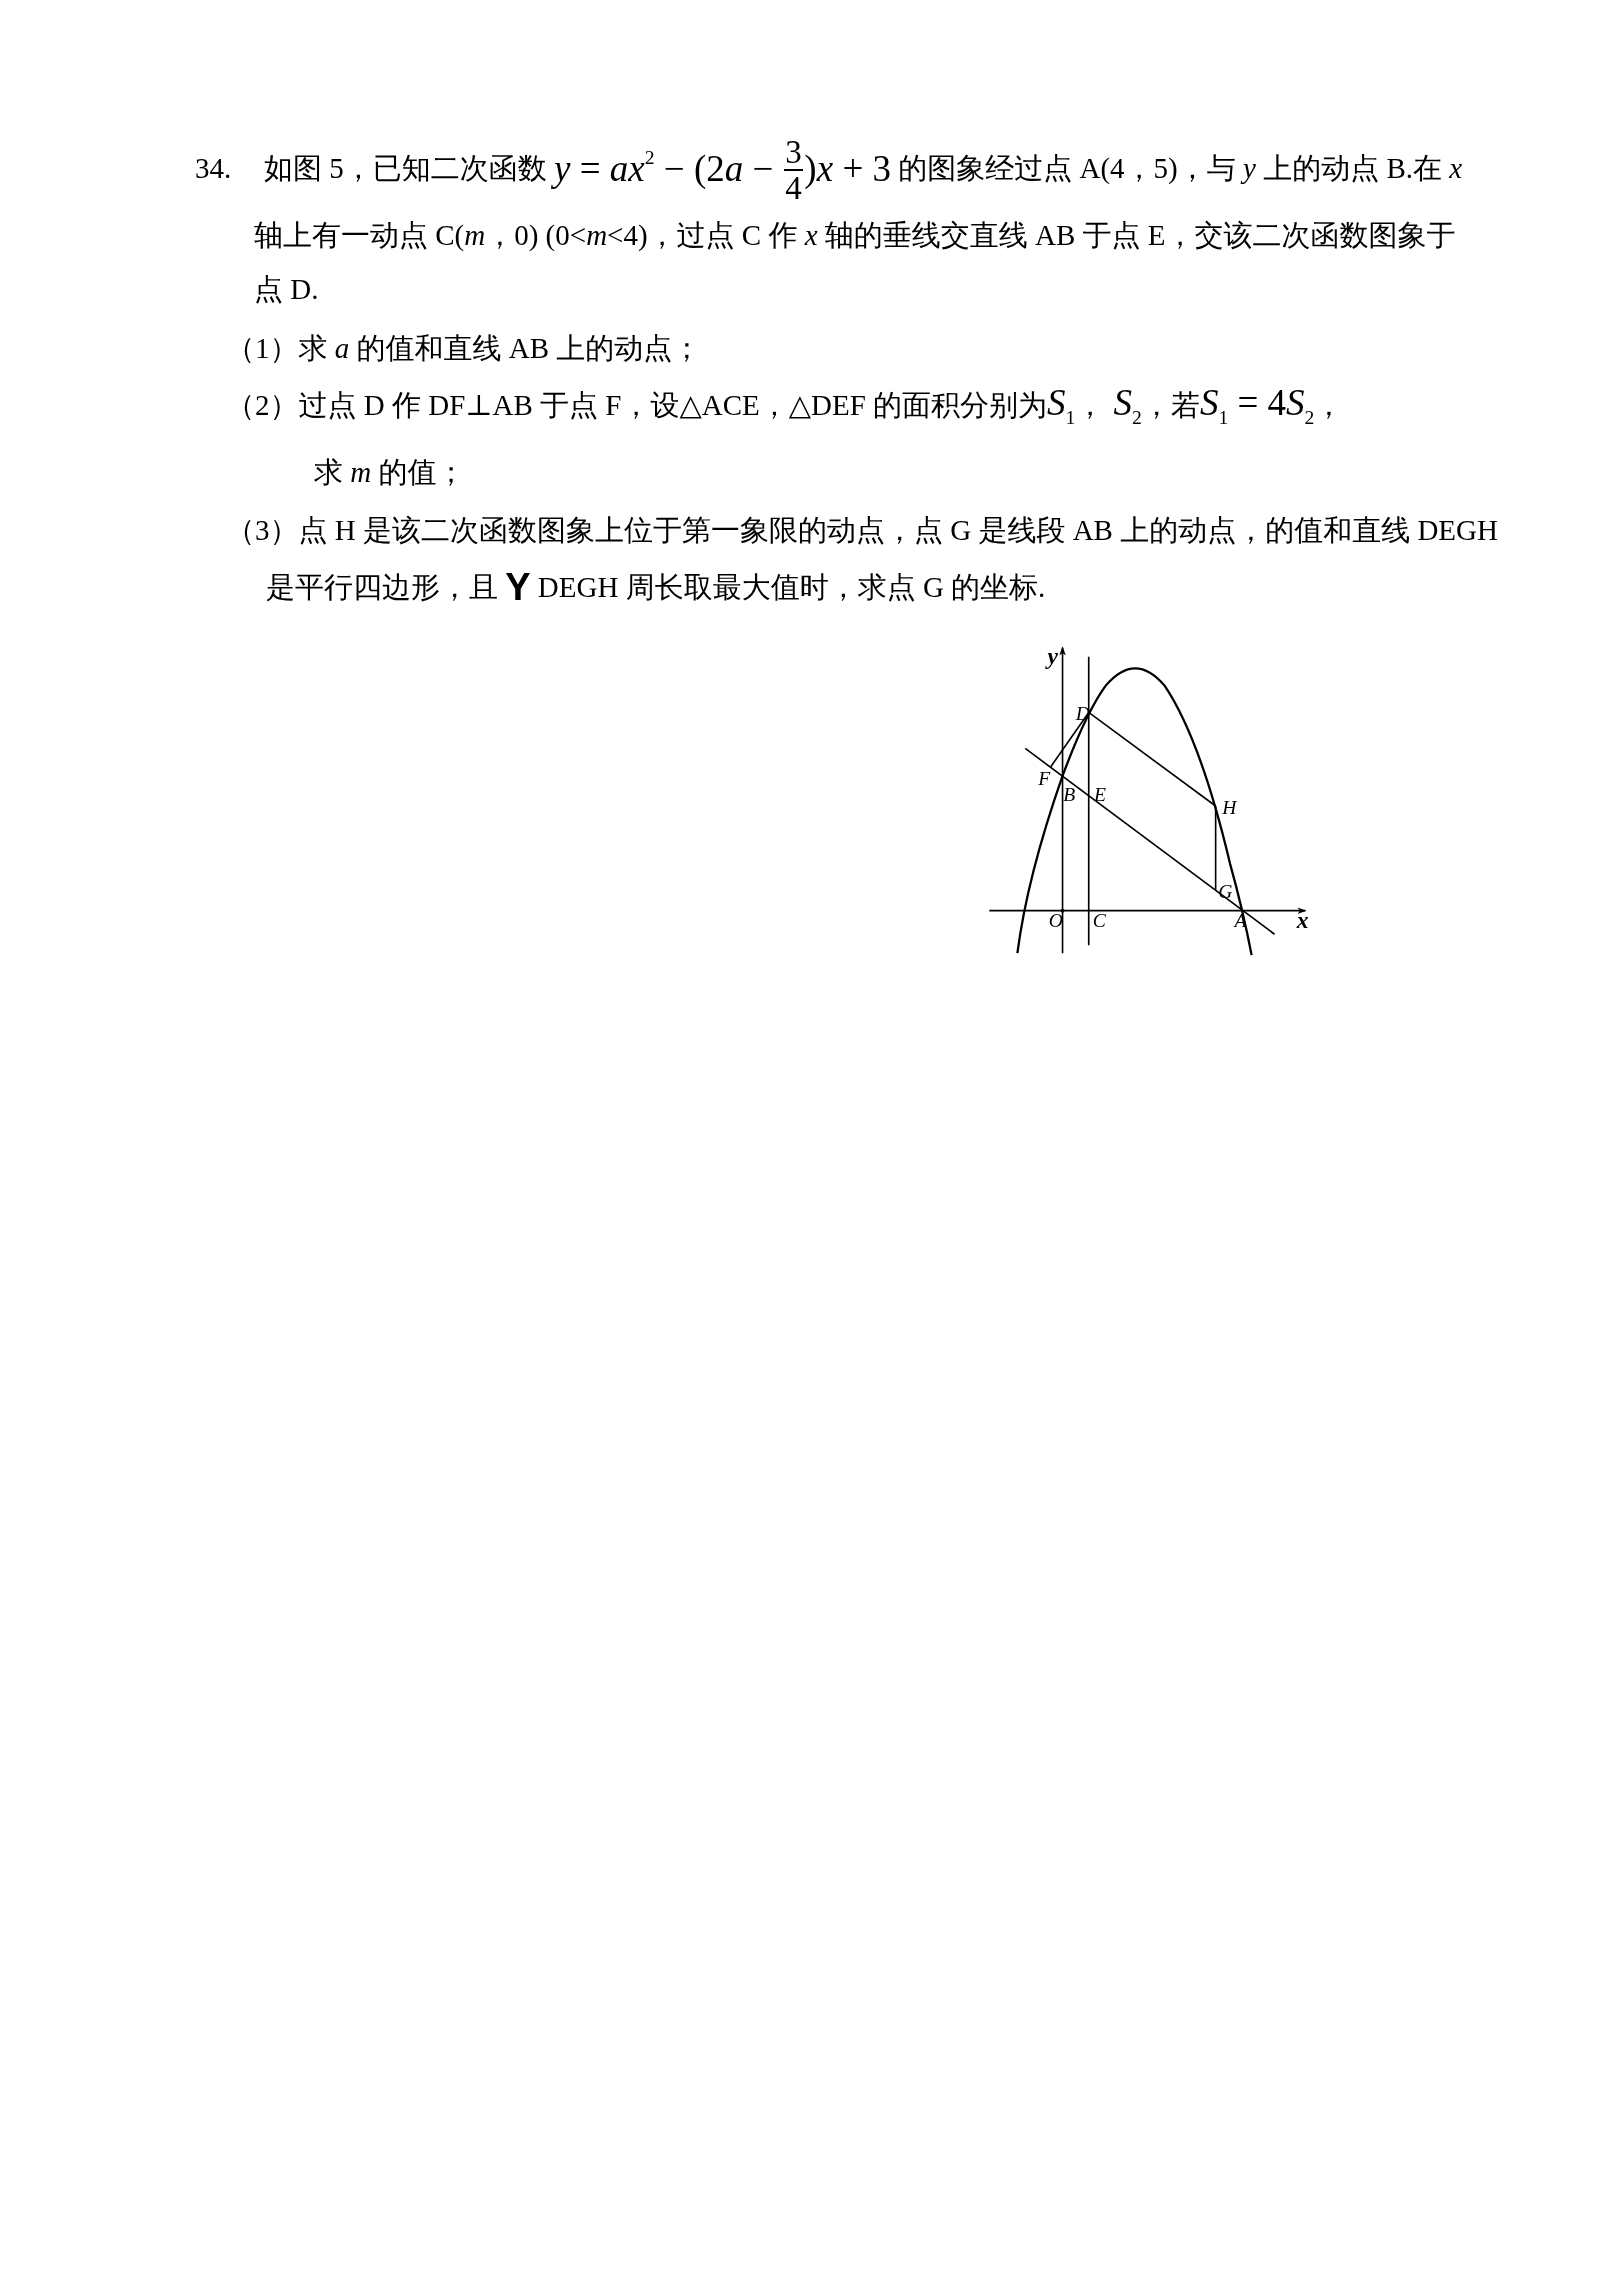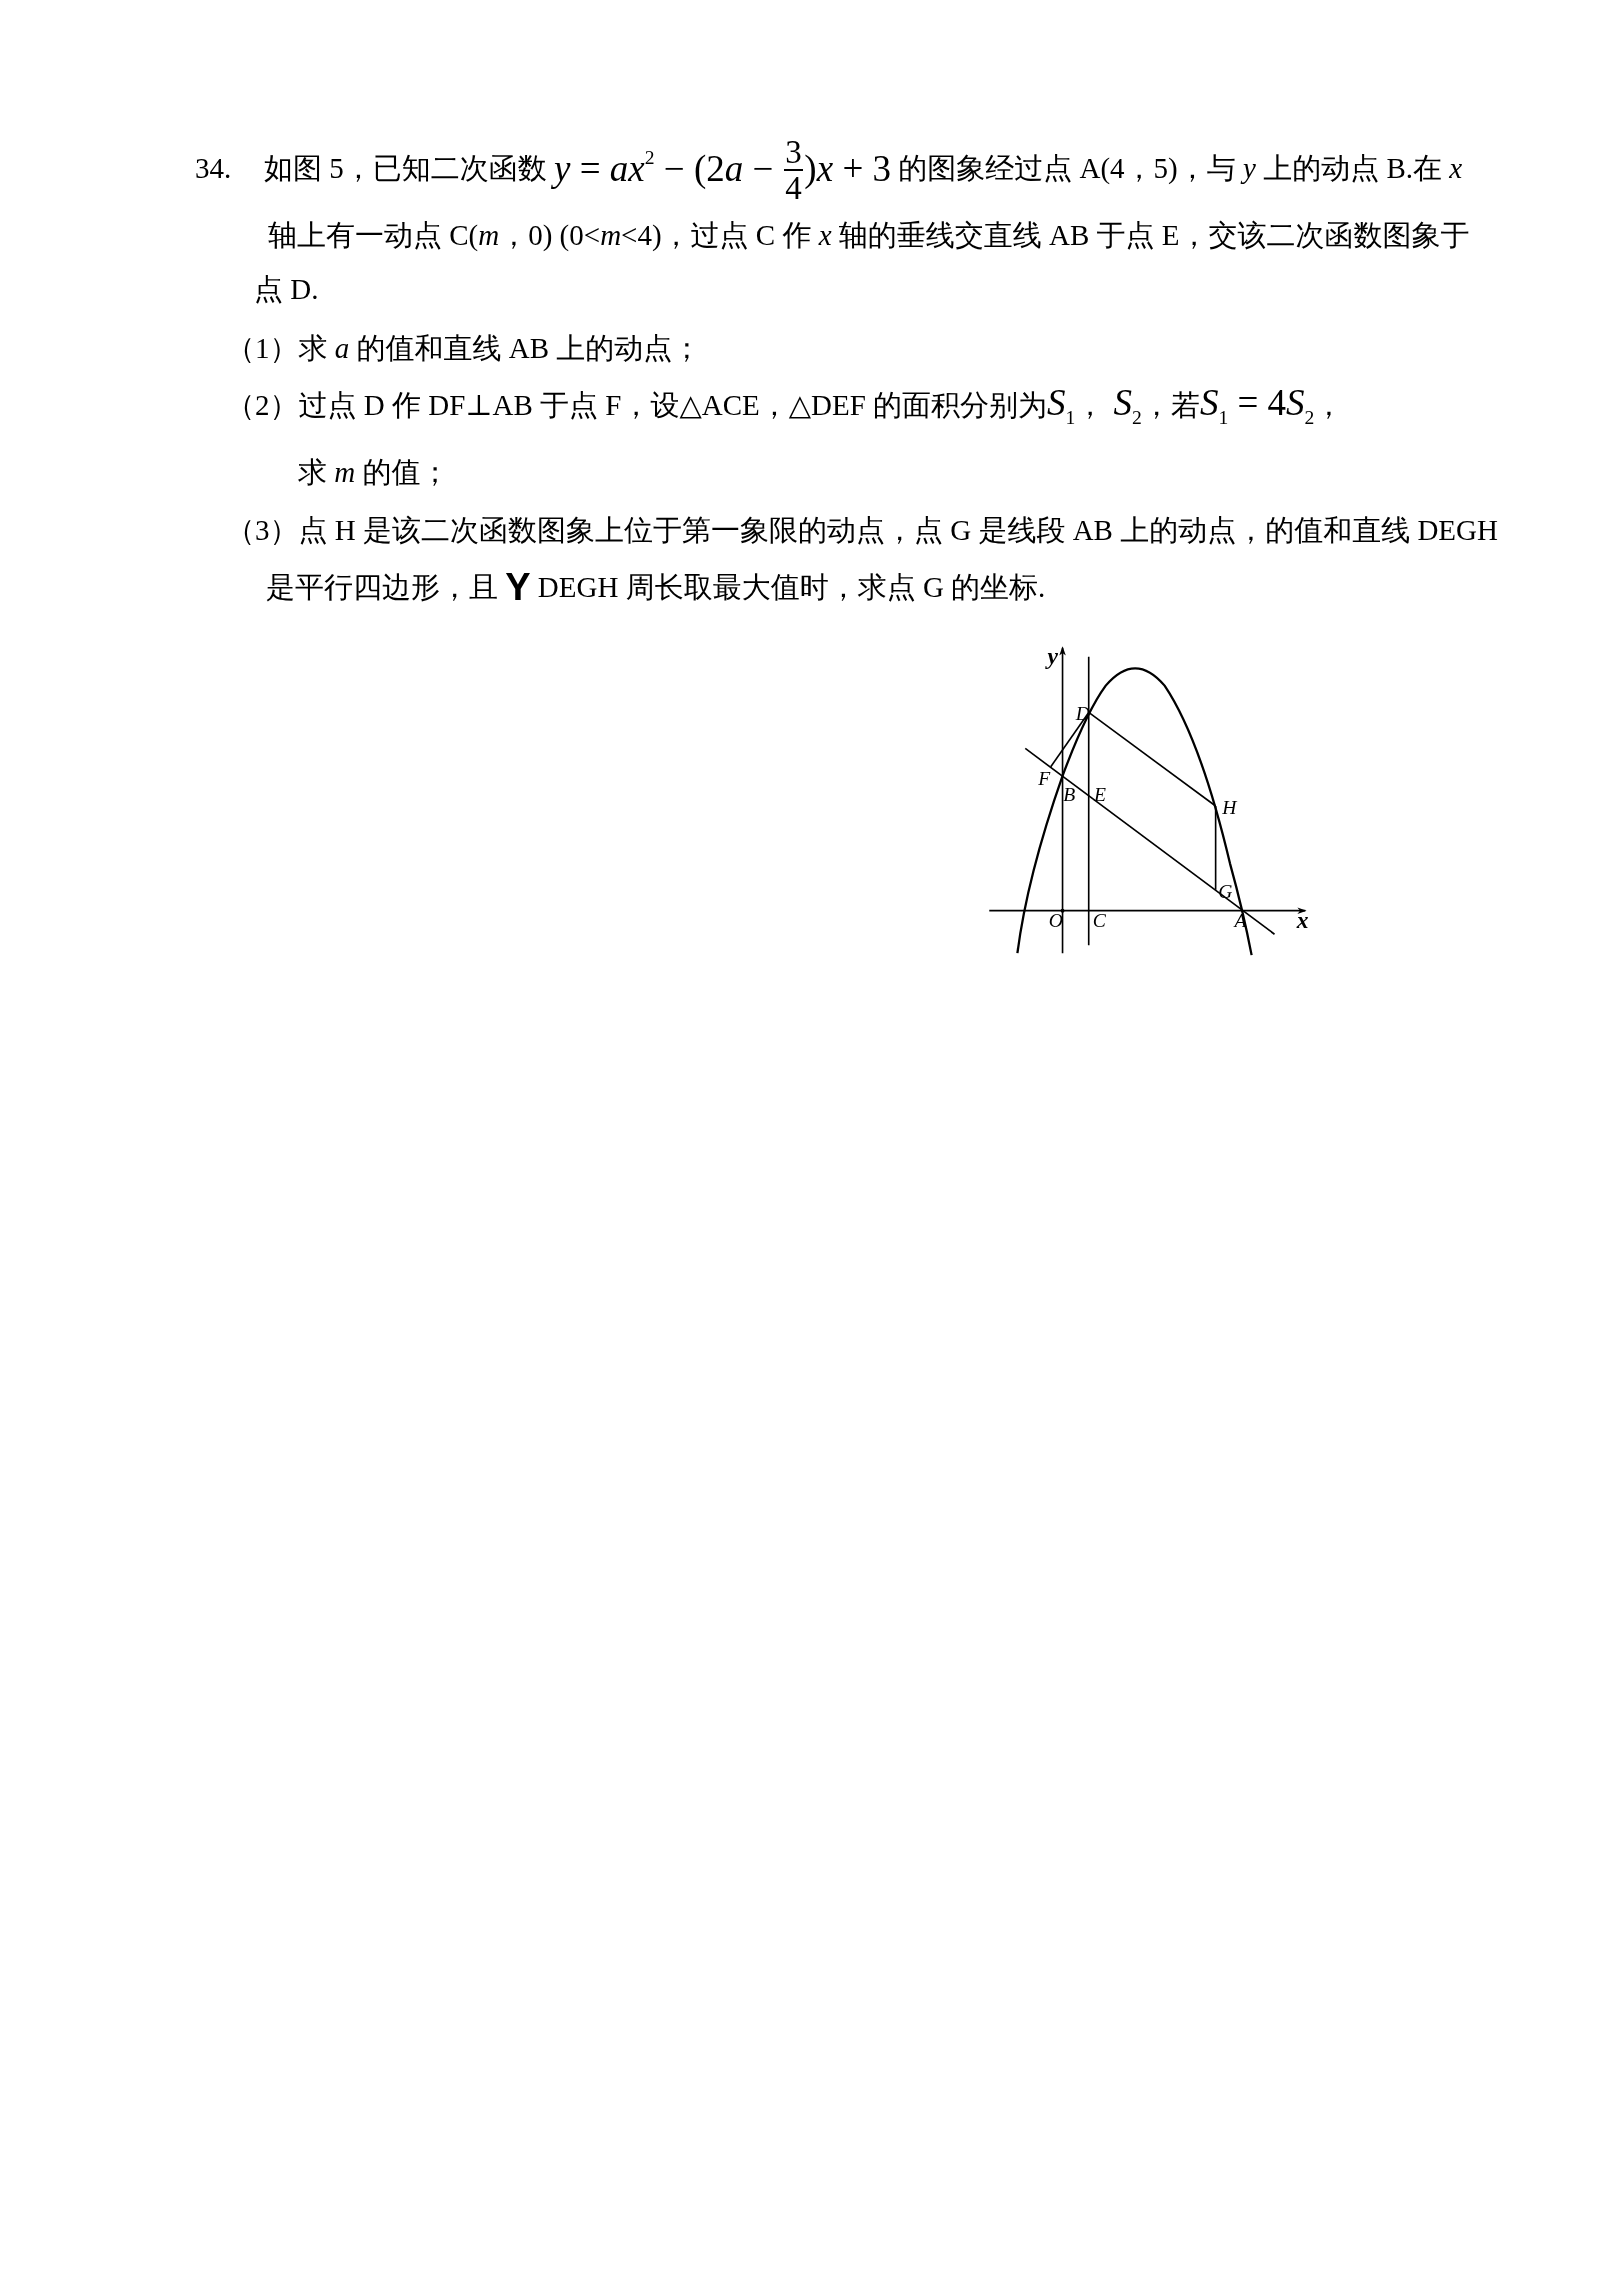--- a/index.html
+++ b/index.html
@@ -33,36 +33,36 @@
 <div class="line" style="left:195px; top:136px; height:98px;">
   <span>34.</span>
   <span style="display:inline-block;width:18.3px"></span>
   <span>如图 5，已知二次函数</span>
   <span style="position:relative; top:2.6px;">
     <span class="math">y</span><span class="mathn"> = </span><span class="math">a</span><span class="math">x</span><span class="sup">2</span><span class="mathn"> − (2</span><span class="math">a</span><span class="mathn"> − </span><span class="frac"><span class="num">3</span><span class="den">4</span></span><span class="mathn">)</span><span class="math">x</span><span class="mathn"> + 3</span>
   </span>
   <span>的图象经过点 A(4，5)，与 </span><span class="i">y</span><span> 上的动点 B.在 </span><span class="i">x</span>
 </div>
 
-<div class="line" style="left:268px; top:221px;">
+<div class="line" style="left:254px; top:221px;">
   <span>轴上有一动点 C(</span><span class="i">m</span><span>，0) (0&lt;</span><span class="i">m</span><span>&lt;4)，过点 C 作 </span><span class="i">x</span><span> 轴的垂线交直线 AB 于点 E，交该二次函数图象于</span>
 </div>
 
 <div class="line" style="left:254px; top:275px;">
   <span>点 D.</span>
 </div>
 
 <div class="line" style="left:226px; top:334px;">
   <span>（1）</span><span>求 </span><span class="i">a</span><span> 的值和直线 AB 上的动点；</span>
 </div>
 
 <div class="line" style="left:226px; top:384px;">
   <span>（2）</span><span>过点 D 作 DF⊥AB 于点 F，设△ACE，△DEF 的面积分别为</span><span class="math">S</span><span class="sub">1</span><span>，</span><span style="display:inline-block;width:9.2px"></span><span class="math">S</span><span class="sub">2</span><span>，若</span><span class="math">S</span><span class="sub">1</span><span class="mathn"> = 4</span><span class="math">S</span><span class="sub">2</span><span>，</span>
 </div>
-<div class="line" style="left:298px; top:458px;">
+<div class="line" style="left:314px; top:458px;">
   <span>求 </span><span class="i">m</span><span> 的值；</span>
 </div>
 
 <div class="line" style="left:226px; top:516px;">
   <span>（3）</span><span>点 H 是该二次函数图象上位于第一象限的动点，点 G 是线段 AB 上的动点，的值和直线 DEGH</span>
 </div>
 <div class="line" style="left:266px; top:568px;">
   <span>是平行四边形，且 </span><span class="bigY">Y</span><span> DEGH 周长取最大值时，求点 G 的坐标.</span>
 </div>
 

